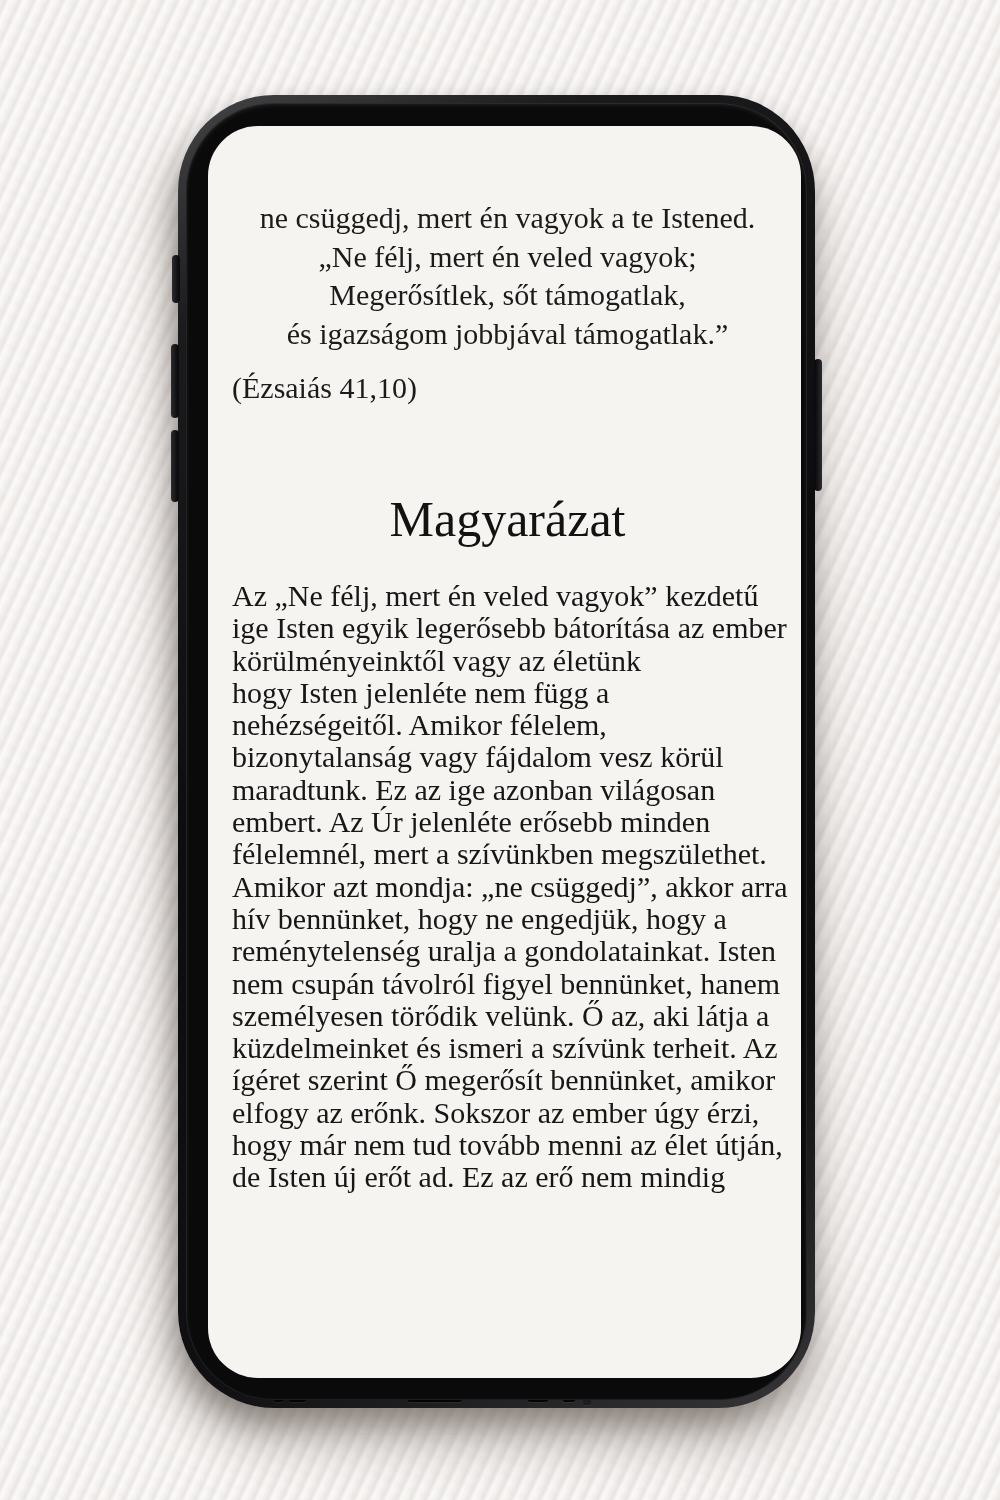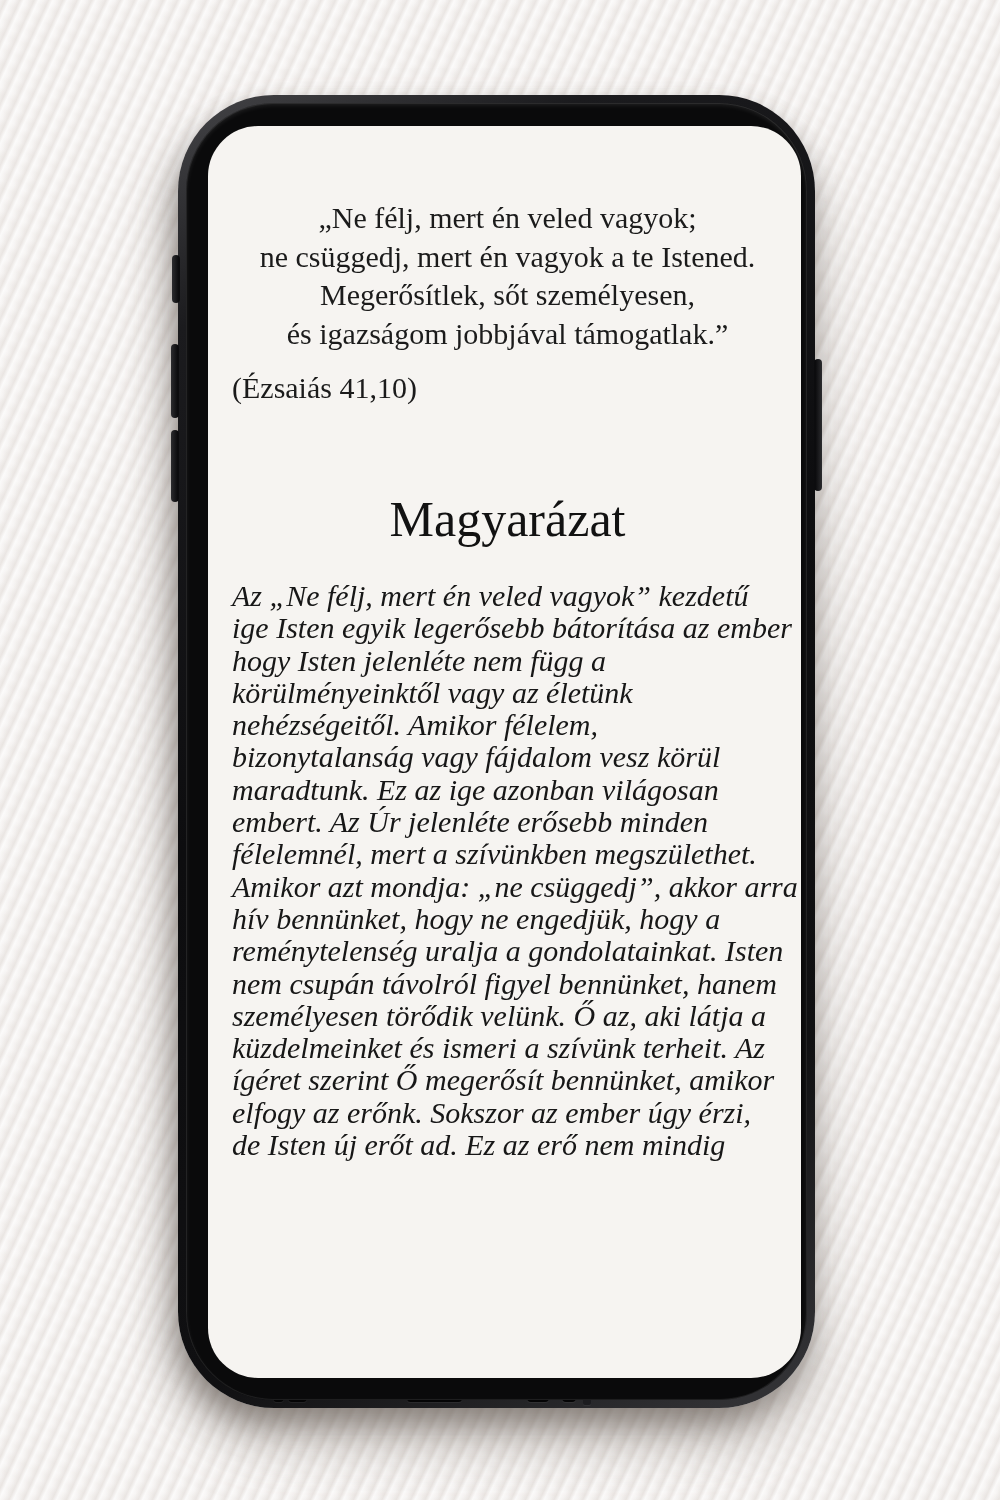--- a/index.html
+++ b/index.html
@@ -120,21 +120,20 @@
     font-weight: normal;
     text-align: center;
     color: #121212;
   }
   .body-text {
     margin-top: 26px;
     font-size: 30px;
     line-height: 32.3px;
     text-align: left;
     color: #171717;
-    font-style: italic;
   }
   .body-text div, .verse div {
     white-space: nowrap;
   }
 </style>
 </head>
 <body>
 
 <div class="canvas">
   <div class="phone">
@@ -149,48 +148,49 @@
     <div class="port port-3"></div>
     <div class="port port-4"></div>
     <div class="port port-5"></div>
     <div class="port port-6"></div>
 
     <div class="bezel">
       <div class="screen">
         <div class="screen-content">
 
           <div class="verse">
+            <div>ne csüggedj, mert én vagyok a te Istened.</div>
             <div>„Ne félj, mert én veled vagyok;</div>
-            <div>ne csüggedj, mert én vagyok a te Istened.</div>
-            <div>Megerősítlek, sőt személyesen,</div>
+            <div>Megerősítlek, sőt támogatlak,</div>
             <div>és igazságom jobbjával támogatlak.”</div>
           </div>
 
           <div class="verse-ref">(Ézsaiás 41,10)</div>
 
           <h1 class="heading">Magyarázat</h1>
 
           <div class="body-text">
             <div>Az „Ne félj, mert én veled vagyok” kezdetű</div>
             <div>ige Isten egyik legerősebb bátorítása az ember</div>
+            <div>körülményeinktől vagy az életünk</div>
             <div>hogy Isten jelenléte nem függ a</div>
-            <div>körülményeinktől vagy az életünk</div>
             <div>nehézségeitől. Amikor félelem,</div>
             <div>bizonytalanság vagy fájdalom vesz körül</div>
             <div>maradtunk. Ez az ige azonban világosan</div>
             <div>embert. Az Úr jelenléte erősebb minden</div>
             <div>félelemnél, mert a szívünkben megszülethet.</div>
             <div>Amikor azt mondja: „ne csüggedj”, akkor arra</div>
             <div>hív bennünket, hogy ne engedjük, hogy a</div>
             <div>reménytelenség uralja a gondolatainkat. Isten</div>
             <div>nem csupán távolról figyel bennünket, hanem</div>
             <div>személyesen törődik velünk. Ő az, aki látja a</div>
             <div>küzdelmeinket és ismeri a szívünk terheit. Az</div>
             <div>ígéret szerint Ő megerősít bennünket, amikor</div>
             <div>elfogy az erőnk. Sokszor az ember úgy érzi,</div>
+            <div>hogy már nem tud tovább menni az élet útján,</div>
             <div>de Isten új erőt ad. Ez az erő nem mindig</div>
           </div>
 
         </div>
       </div>
     </div>
   </div>
 </div>
 
 </body></html>

